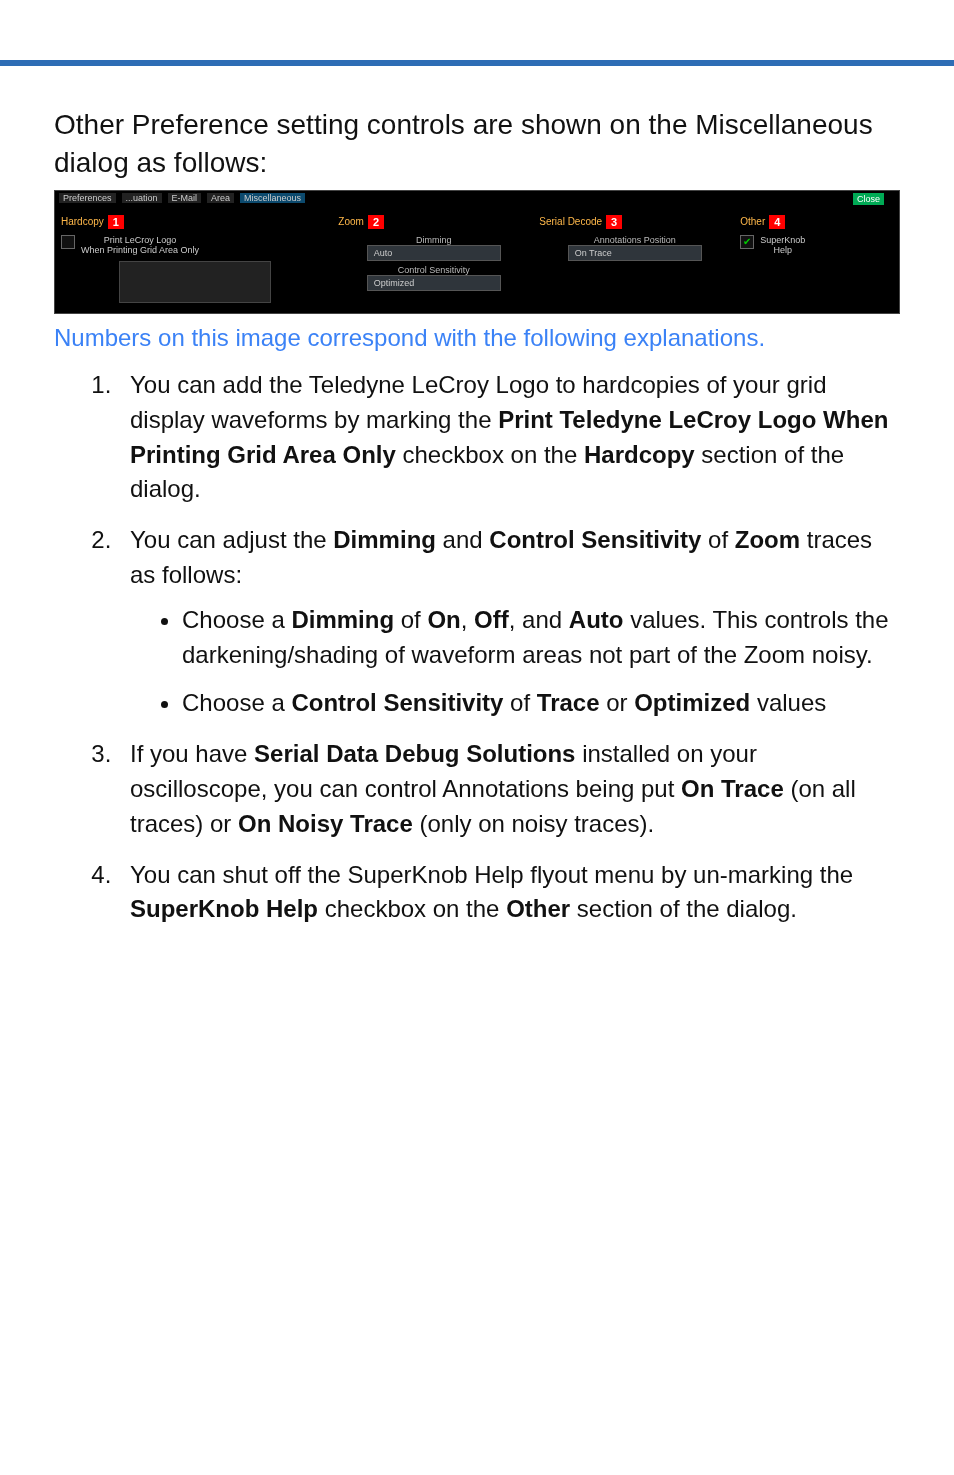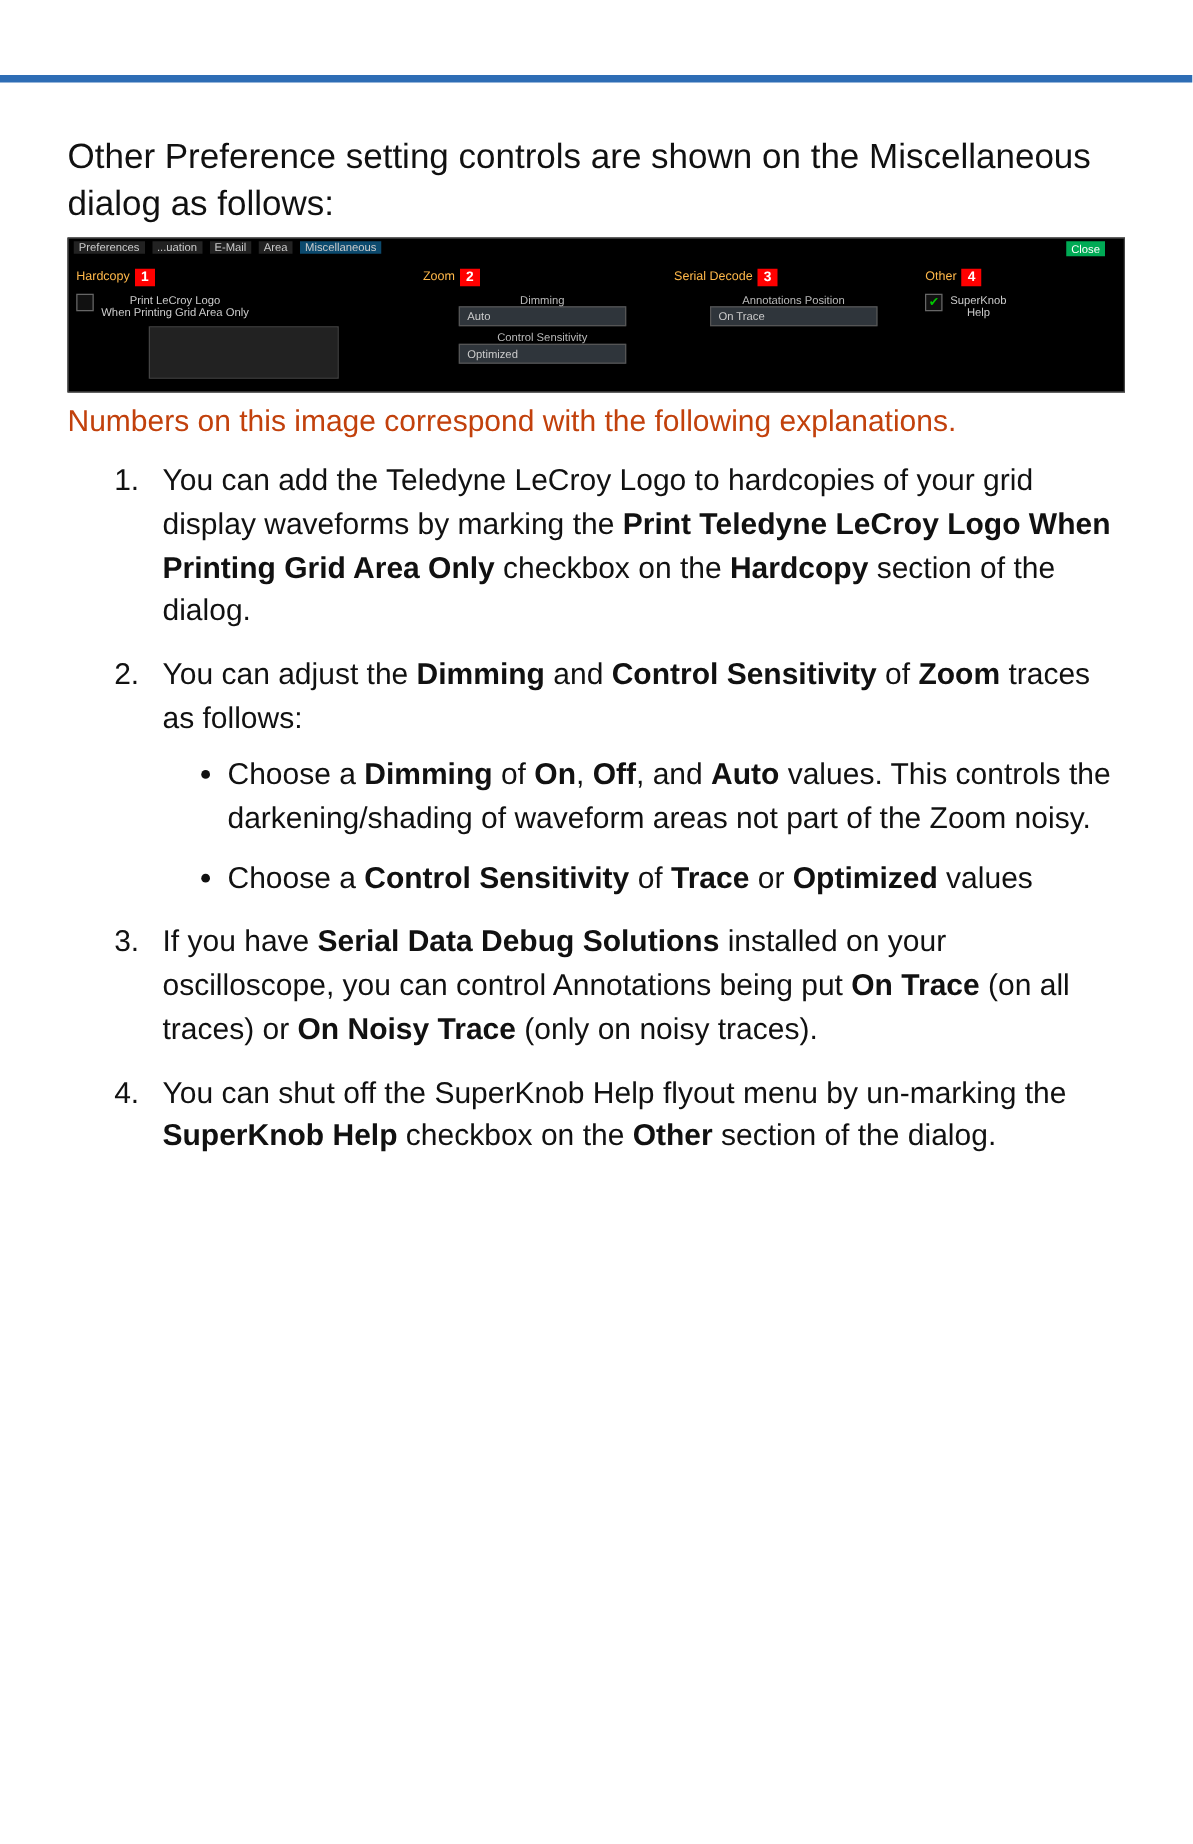--- a/index.html
+++ b/index.html
@@ -85,21 +85,21 @@
     width:12px;height:12px;background:#111;border:1px solid #666;
     display:inline-flex;align-items:center;justify-content:center;color:#0c0;font-size:10px;
   }
   .wave-placeholder {
     width:150px;height:40px;border:1px solid #444;margin:6px auto 0;
     background:linear-gradient(#222,#222);
   }
   .caption {
     font-size: 24px;
     line-height: 1.35;
-    color: #c2410c;
+    color: #3b82f6;
     margin: 6px 0 14px 0;
   }
   ol.main-list {
     list-style: decimal;
     padding-left: 64px;
     margin: 0;
   }
   ol.main-list > li {
     font-size: 24px;
     line-height: 1.45;

